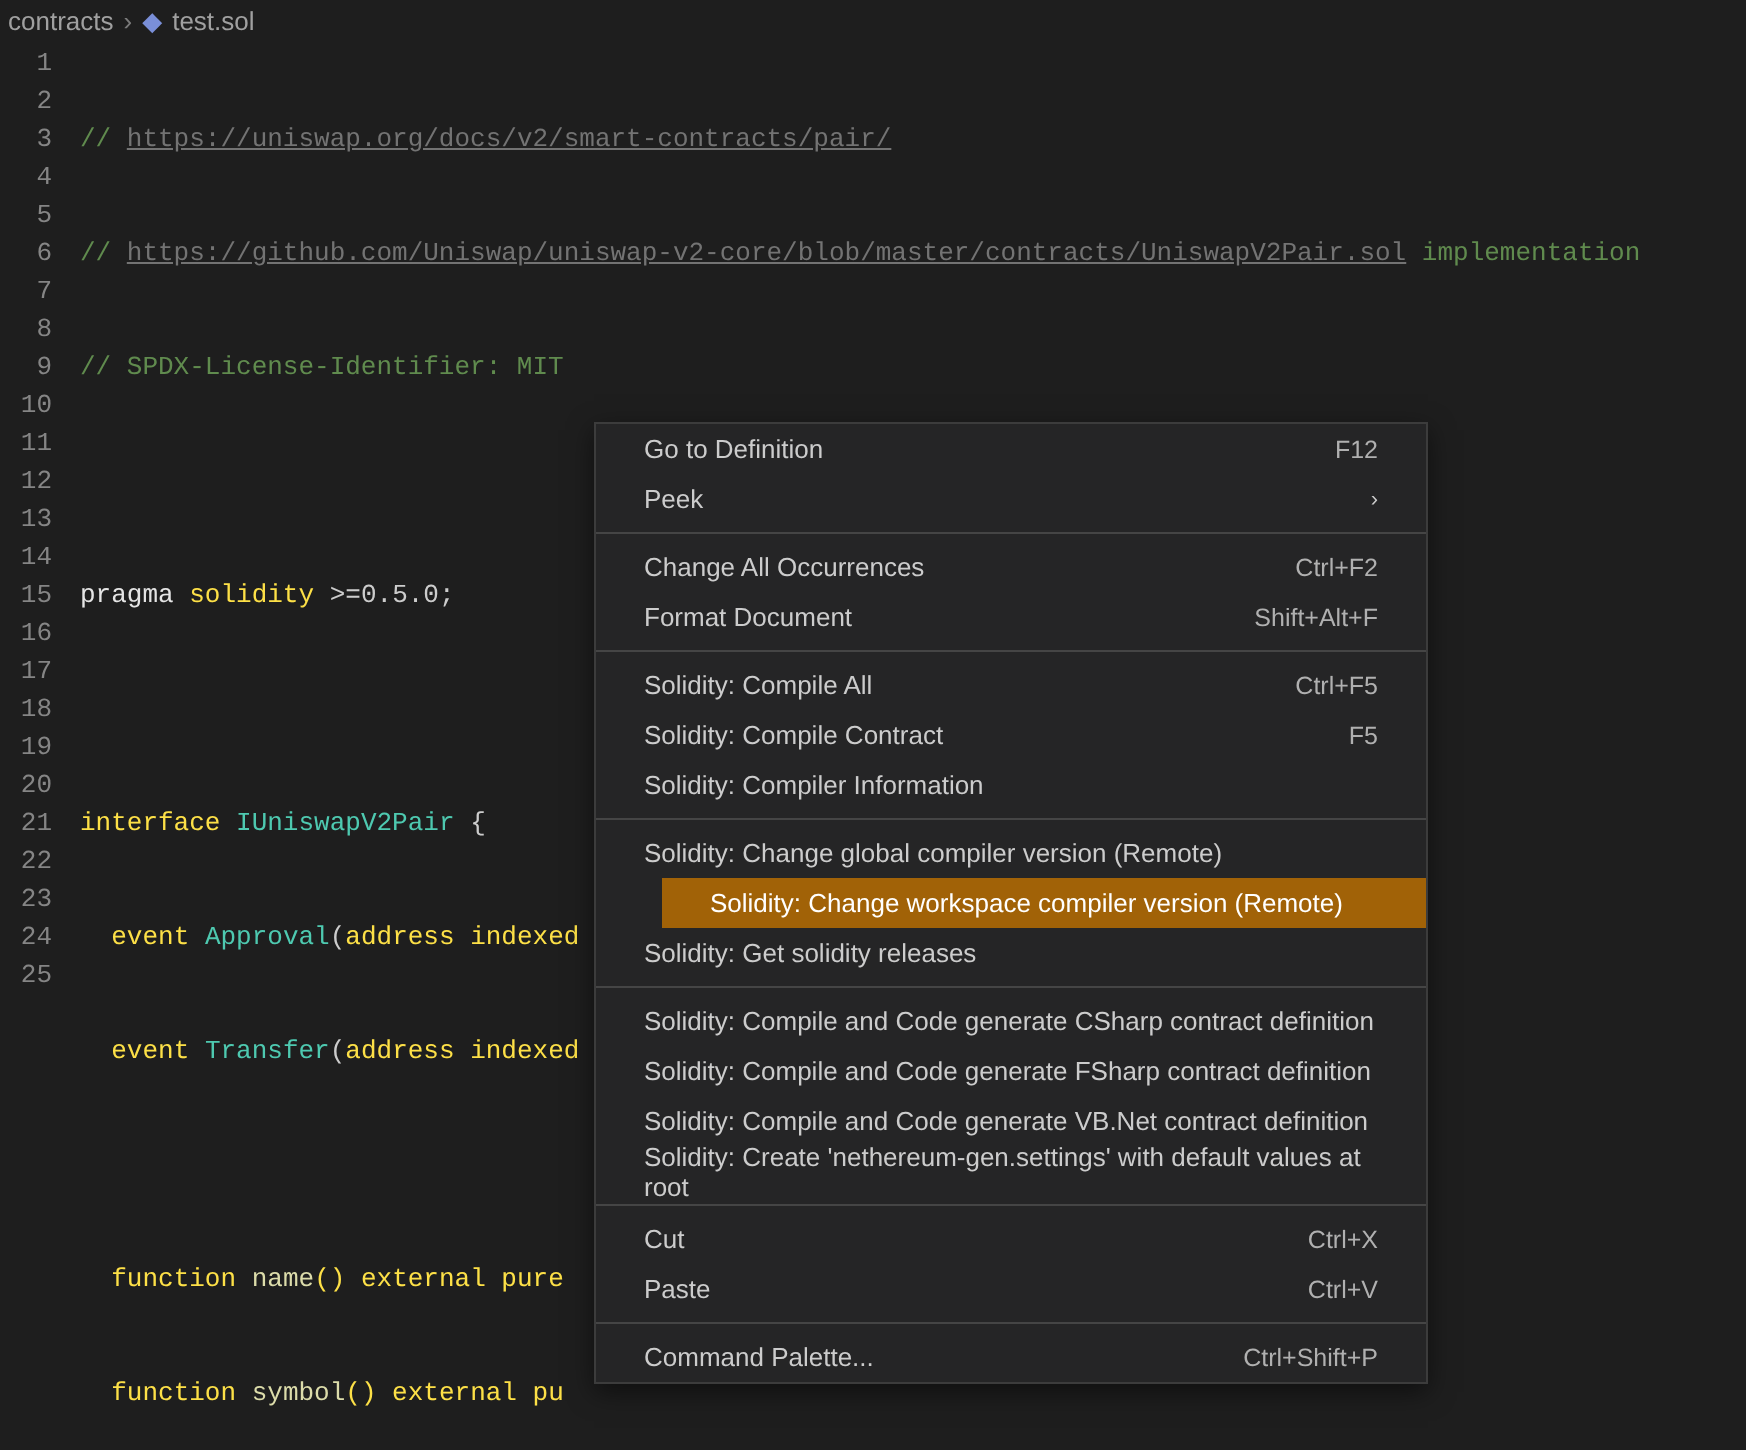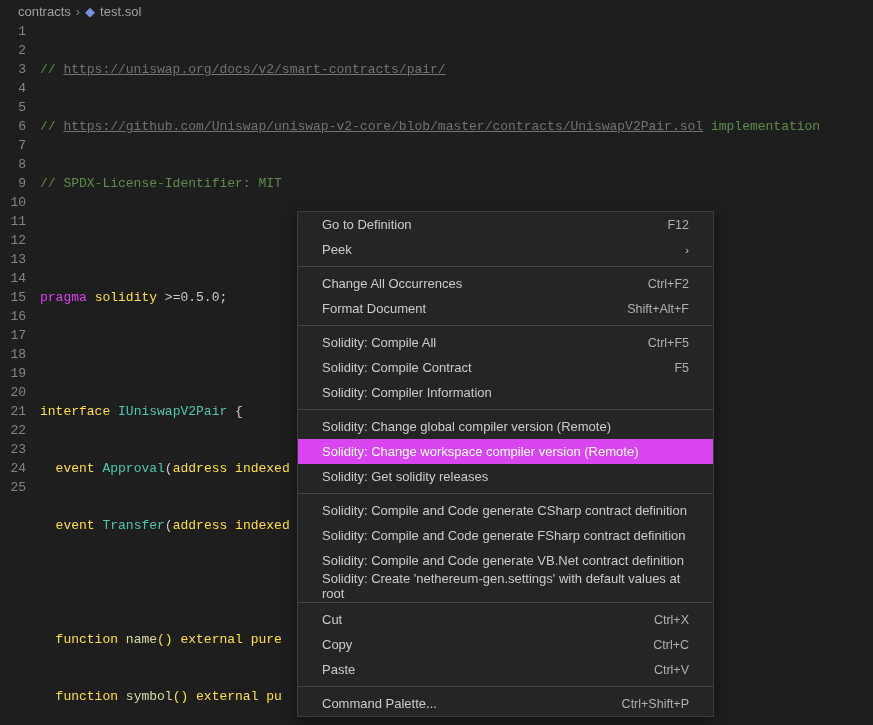--- a/index.html
+++ b/index.html
@@ -7,23 +7,23 @@
     font-family: "Segoe UI", -apple-system, sans-serif;
     background: #1e1e1e;
     color: #cccccc;
     font-size: 13px;
     width: 873px;
     height: 725px;
     overflow: hidden;
     position: relative;
   }
   .breadcrumb {
-    padding: 3px 18px;
+    padding: 3px 4px;
     display: flex;
-    align-items: center;
+    align-items: flex-start;
     gap: 5px;
     color: #a0a0a0;
     font-size: 13px;
     height: 22px;
   }
   .breadcrumb .chev { color: #7a7a7a; }
   .sol-icon { color: #7a8fd8; font-size: 13px; }
   .editor {
     display: flex;
     font-family: Consolas, "Courier New", monospace;
@@ -36,21 +36,21 @@
     color: #858585;
     padding-right: 14px;
     user-select: none;
   }
   .gutter div { height: 19px; }
   .code { flex: 1; white-space: pre; }
   .code div { height: 19px; }
   .c-comment { color: #608b4e; }
   .c-link { color: #737373; text-decoration: underline; }
   .c-key { color: #fde047; }
-  .c-keyctl { color: #d946ef; margin-top: 46px; }
+  .c-keyctl { color: #e5e5e5; margin-top: 46px; }
   .c-type { color: #4ec9b0; }
   .c-func { color: #dcdcaa; }
   .c-def { color: #cccccc; }
   .context-menu {
     position: absolute;
     top: 211px;
     left: 297px;
     width: 417px;
     background: #252526;
     box-shadow: 0 4px 12px rgba(0,0,0,0.5);
@@ -60,21 +60,21 @@
   }
   .menu-item {
     display: flex;
     align-items: center;
     justify-content: space-between;
     padding: 4px 24px 4px 24px;
     color: #cccccc;
     cursor: pointer;
     height: 25px;
   }
-  .menu-item.selected { background: #d946ef; color: #ffffff; }
+  .menu-item.selected { background: #a16207; color: #ffffff; margin-left: 33px; }
   .menu-item .shortcut { color: #b0b0b0; font-size: 12.5px; margin-left: 28px; }
   .menu-sep { height: 1px; background: #454545; margin: 4px 0; }
   .sub-icon { font-size: 11px; color: #cccccc; }
 </style>
 </head>
 <body>
 
 <div class="breadcrumb">
   <span>contracts</span>
   <span class="chev">›</span>
@@ -191,24 +191,20 @@
     </div>
   <div class="menu-item">
       <span>Solidity: Create 'nethereum-gen.settings' with default values at root</span>
     </div>
   <div class="menu-sep"></div>
   <div class="menu-item">
       <span>Cut</span>
       <span class="shortcut">Ctrl+X</span>
     </div>
   <div class="menu-item">
-      <span>Copy</span>
-      <span class="shortcut">Ctrl+C</span>
-    </div>
-  <div class="menu-item">
       <span>Paste</span>
       <span class="shortcut">Ctrl+V</span>
     </div>
   <div class="menu-sep"></div>
   <div class="menu-item">
       <span>Command Palette...</span>
       <span class="shortcut">Ctrl+Shift+P</span>
     </div>
 </div>
 

